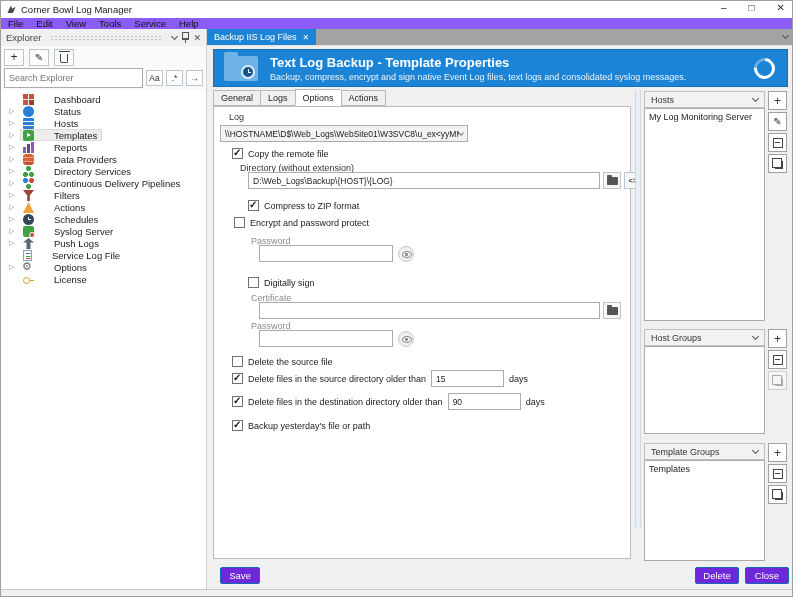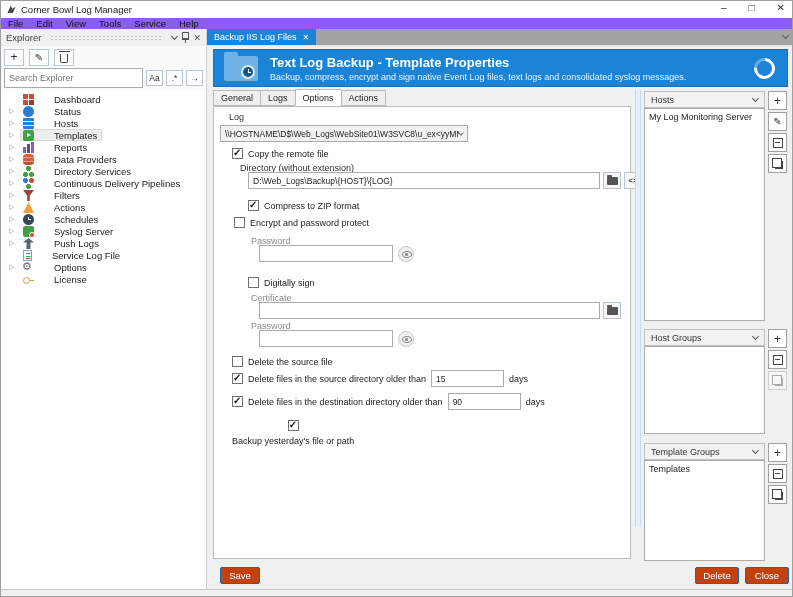--- a/index.html
+++ b/index.html
@@ -110,21 +110,21 @@
   .fico{width:11px;height:8px;background:#555;border-radius:1px;position:relative;}
   .fico::before{content:"";position:absolute;top:-2px;left:0;width:5px;height:2px;background:#555;border-radius:1px 1px 0 0;}
   .codebtn{width:17px;height:17px;border:1px solid #b9c6d2;background:#f7f7f7;display:flex;align-items:center;justify-content:center;font-size:7.5px;font-weight:700;color:#333;flex:0 0 auto;letter-spacing:-1px;}
   .eyebtn{width:16px;height:16px;border-radius:50%;border:1px solid #c9c9c9;background:#efefef;position:relative;flex:0 0 auto;}
   .eyebtn::before{content:"";position:absolute;left:3px;top:4.5px;width:8px;height:5px;border:1.1px solid #8a8a8a;border-radius:50%;}
   .eyebtn::after{content:"";position:absolute;left:6px;top:6.5px;width:2.5px;height:2.5px;background:#8a8a8a;border-radius:50%;}
   .numtf{width:73px;}
   .suffix{font-size:9px;color:#222;}
 
   
-  .pbtn{position:absolute;height:17px;background:#c2410c;border:1px solid #1568b4;border-radius:2px;color:#fff;font-size:9.5px;display:flex;align-items:center;justify-content:center;}
+  .pbtn{position:absolute;height:17px;background:#6d28d9;border:1px solid #1568b4;border-radius:2px;color:#fff;font-size:9.5px;display:flex;align-items:center;justify-content:center;}
 
   
   .vsplit{position:absolute;left:428px;top:61px;width:6px;bottom:62px;background:#e7eef6;border-left:1px solid #cdd9e5;border-right:1px solid #cdd9e5;}
 
   
   .gbox-h{position:absolute;left:437px;width:121px;height:17px;background:#f2f2f2;border:1px solid #c0c0c0;display:flex;align-items:center;justify-content:space-between;padding:0 6px;font-size:9px;color:#333;}
   .gbox-l{position:absolute;left:437px;width:121px;background:#fff;border:1px solid #ababab;font-size:9px;color:#222;padding:3px 4px;}
   .sqbtn{position:absolute;width:19px;height:19px;border:1px solid #a0a0a0;background:#fff;display:flex;align-items:center;justify-content:center;color:#333;}
   .sqbtn.dis{opacity:0.4;}
   .ico-minusbox{width:10px;height:10px;border:1.3px solid #444;position:relative;}
@@ -420,21 +420,21 @@
 
         <div class="frow" style="left:10px;top:286px;">
           <span class="cb on"></span>
           <span class="cblabel">Delete files in the destination directory older than</span>
           <span class="tf numtf">
               <span>90</span>
             </span>
           <span class="suffix">days</span>
         </div>
 
-        <div class="frow" style="left:10px;top:313px;flex-direction:column;">
+        <div class="frow" style="left:10px;top:313px;">
           <span class="cb on"></span>
           <span class="cblabel">Backup yesterday's file or path</span>
         </div>
       </div>
 
       <div class="pbtn" style="left:13px;top:538px;width:40px;">Save</div>
 
       <div class="vsplit"></div>
 
       <div class="gbox-h" style="top:62px;">

